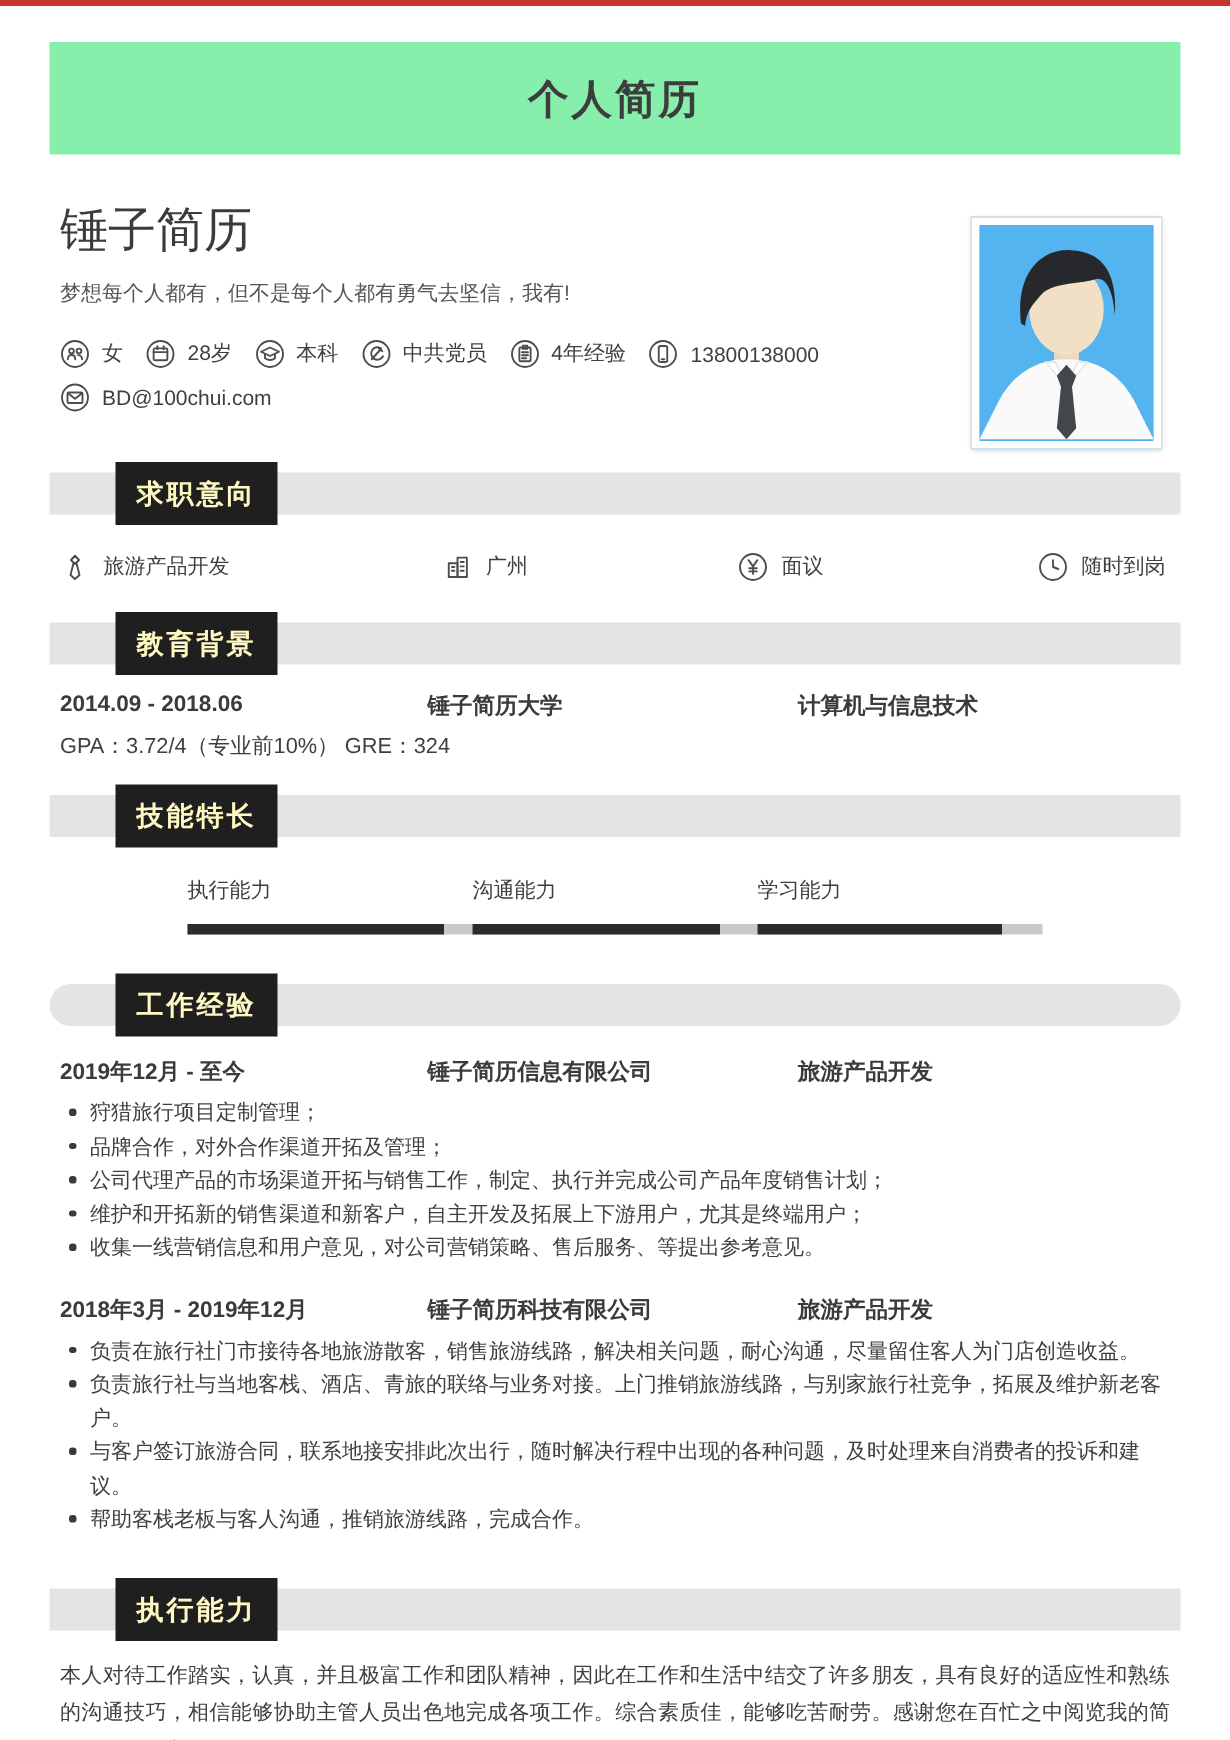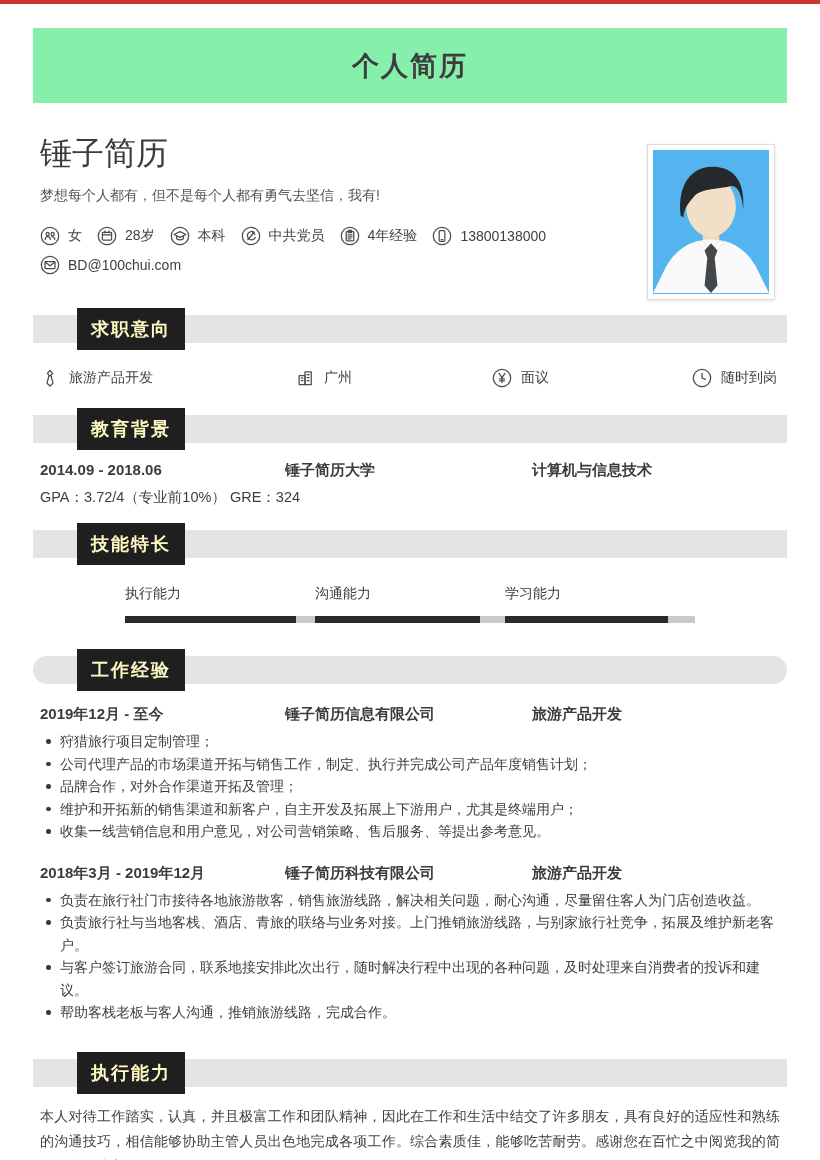--- a/index.html
+++ b/index.html
@@ -251,22 +251,22 @@
 </div>
 
 <div class="job">
   <div class="job-head">
     <span>2019年12月 - 至今</span>
     <span>锤子简历信息有限公司</span>
     <span>旅游产品开发</span>
   </div>
   <ul class="bullets">
     <li>狩猎旅行项目定制管理；</li>
+    <li>品牌合作，对外合作渠道开拓及管理；</li>
     <li>公司代理产品的市场渠道开拓与销售工作，制定、执行并完成公司产品年度销售计划；</li>
-    <li>品牌合作，对外合作渠道开拓及管理；</li>
     <li>维护和开拓新的销售渠道和新客户，自主开发及拓展上下游用户，尤其是终端用户；</li>
     <li>收集一线营销信息和用户意见，对公司营销策略、售后服务、等提出参考意见。</li>
   </ul>
 </div>
 
 <div class="job">
   <div class="job-head">
     <span>2018年3月 - 2019年12月</span>
     <span>锤子简历科技有限公司</span>
     <span>旅游产品开发</span>

